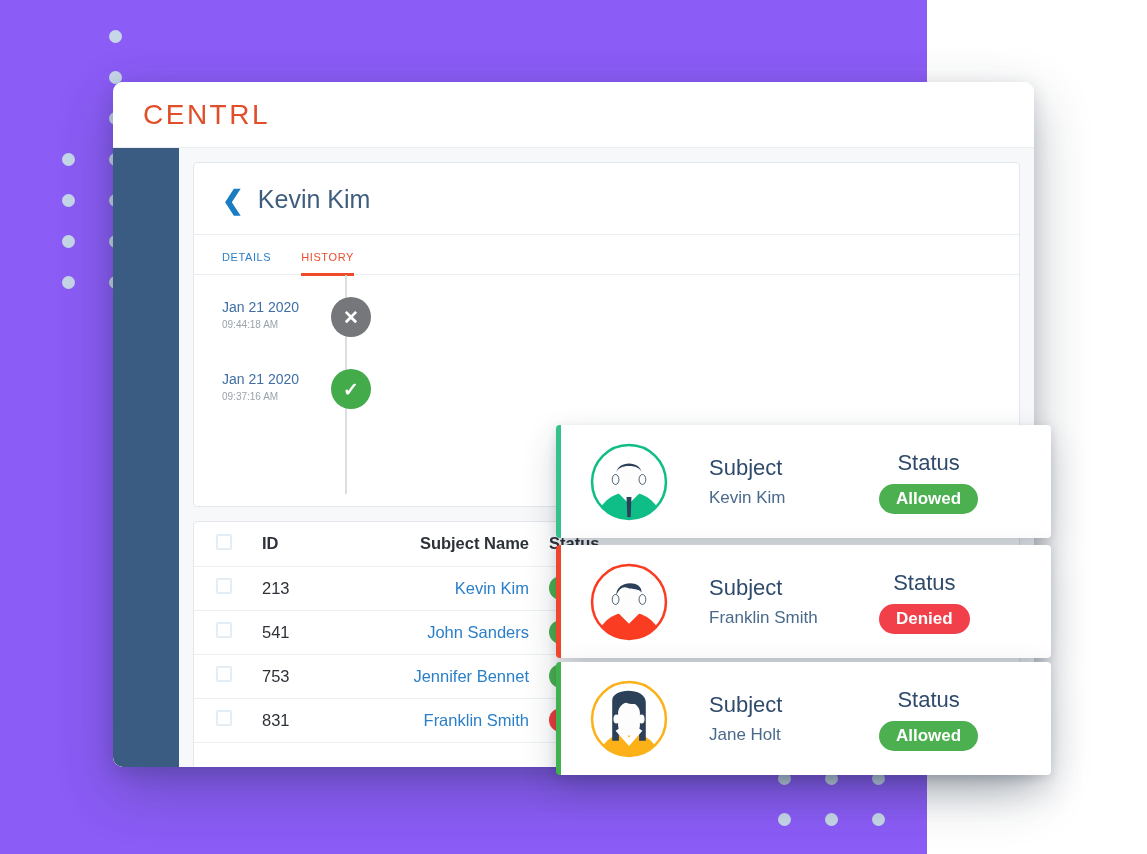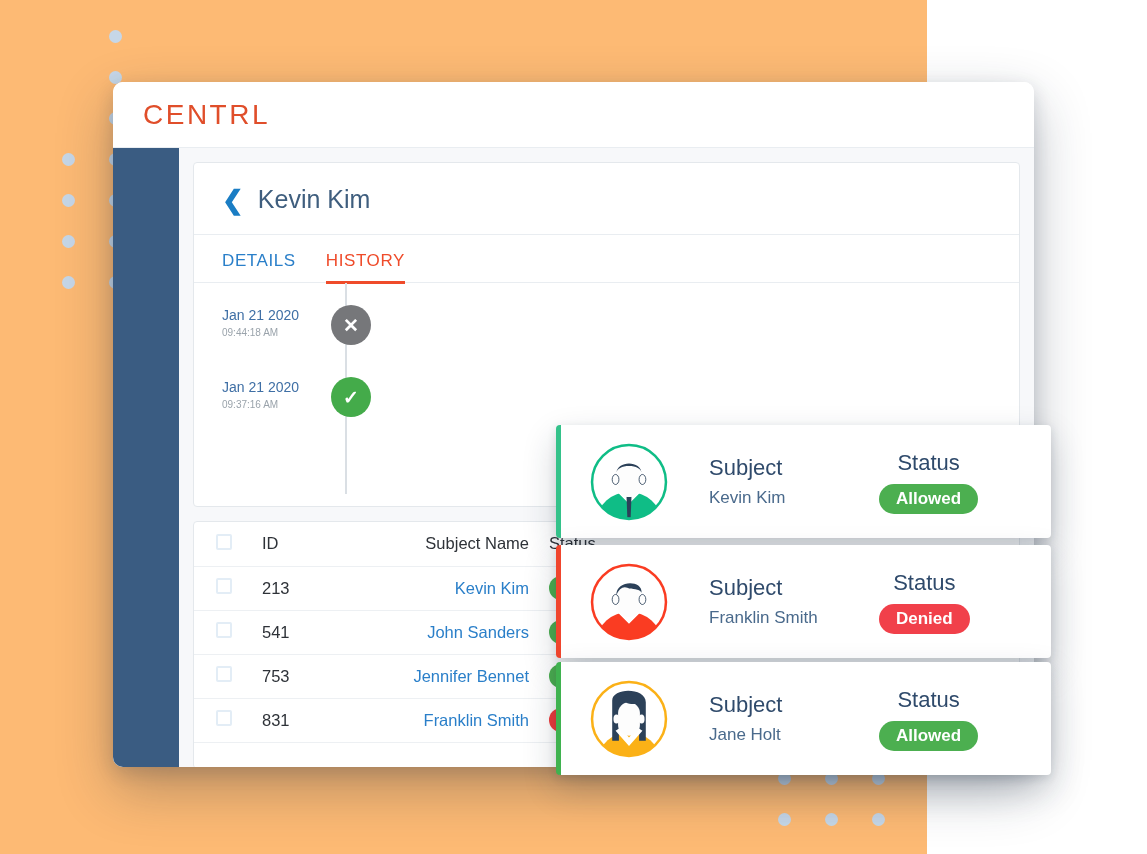--- a/index.html
+++ b/index.html
@@ -9,21 +9,21 @@
     height: 854px;
     overflow: hidden;
     background: #ffffff;
     font-family: "Liberation Sans", sans-serif;
   }
 
   #stage {
     position: relative;
     width: 927px;
     height: 854px;
-    background: #fdba74;
+    background: #8b5cf6;
   }
 
   
   .dot-grid {
     position: absolute;
     display: grid;
     gap: 28px 34px;
     z-index: 1;
   }
   .dot {
@@ -139,21 +139,21 @@
     font-weight: 400;
   }
 
   #tabbar {
     display: flex;
     gap: 30px;
     padding: 16px 28px 0 28px;
     border-bottom: 1px solid #e9edf1;
   }
   .tab {
-    font-size: 17px;
+    font-size: 11px;
     letter-spacing: .6px;
     padding-bottom: 10px;
     color: #2a7fc9;
     cursor: pointer;
     border-bottom: 3px solid transparent;
     margin-bottom: -2px;
   }
   .tab.active {
     color: #ef4b2a;
     border-bottom-color: #ef4b2a;
@@ -227,21 +227,21 @@
     overflow: hidden;
   }
   table { width: 100%; border-collapse: collapse; }
   th, td {
     text-align: left;
     padding: 0 10px;
     height: 44px;
     font-size: 16.5px;
     border-bottom: 1px solid #edf0f3;
   }
-  th { color: #2e3238; font-weight: 400; }
+  th { color: #2e3238; font-weight: 700; }
   .col-chk { width: 58px; padding-left: 22px; }
   .col-id  { width: 72px; color: #2e3238; }
   .col-name { width: 215px; text-align: right; }
   .cell-name { color: #2a7fc9; }
   .chk {
     width: 16px;
     height: 16px;
     border: 2px solid #e3edf6;
     border-radius: 2px;
     background: #fff;

